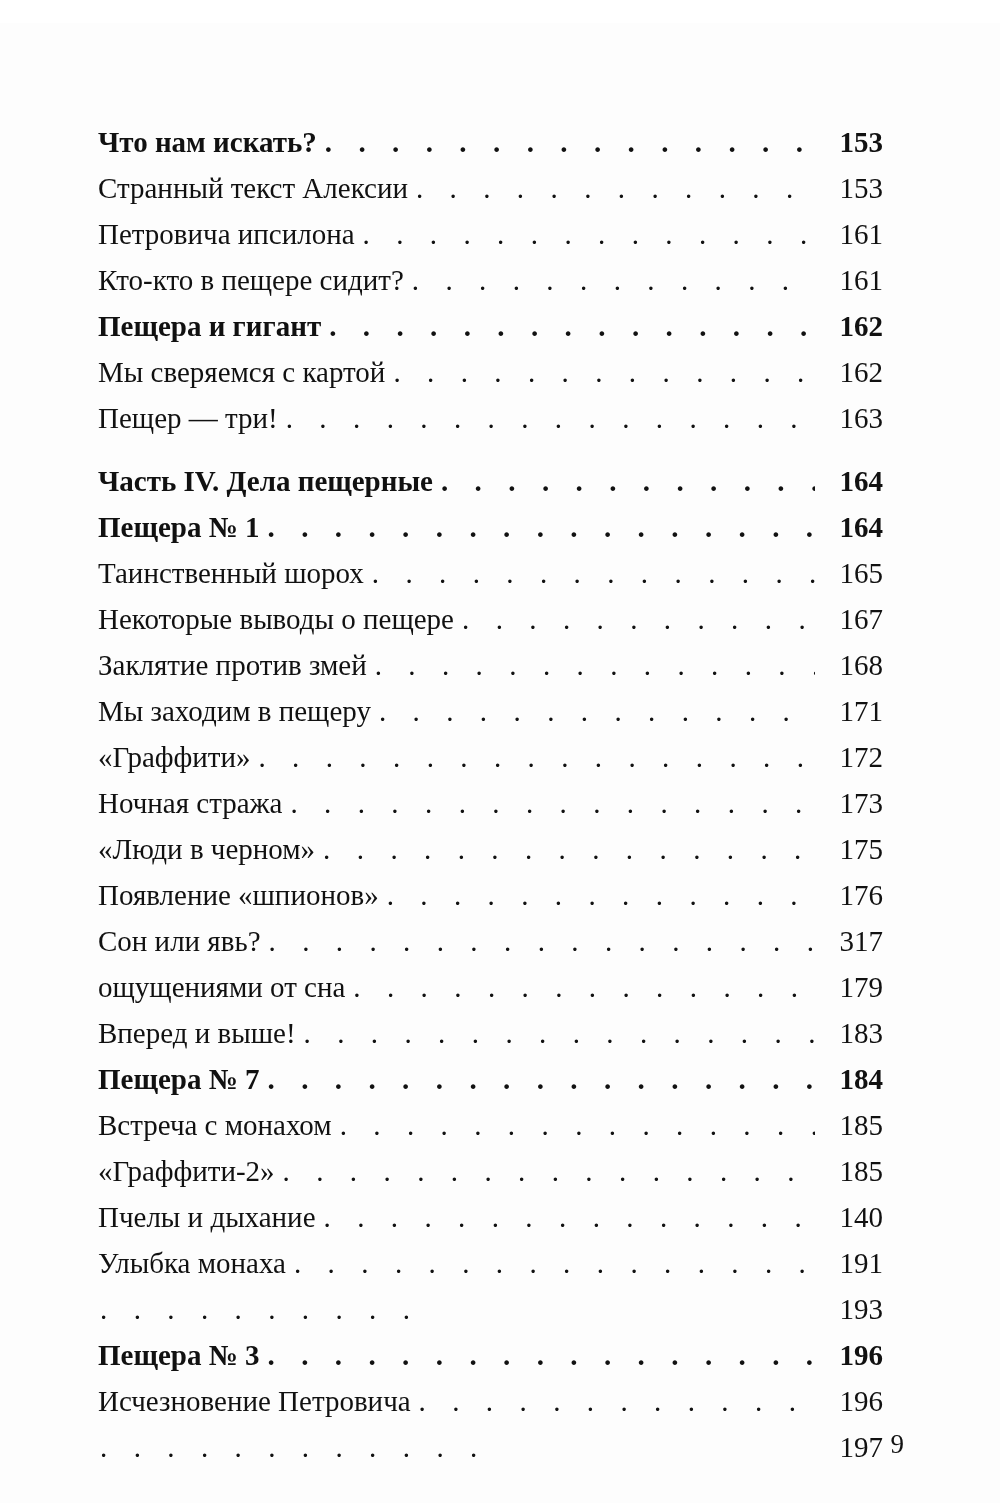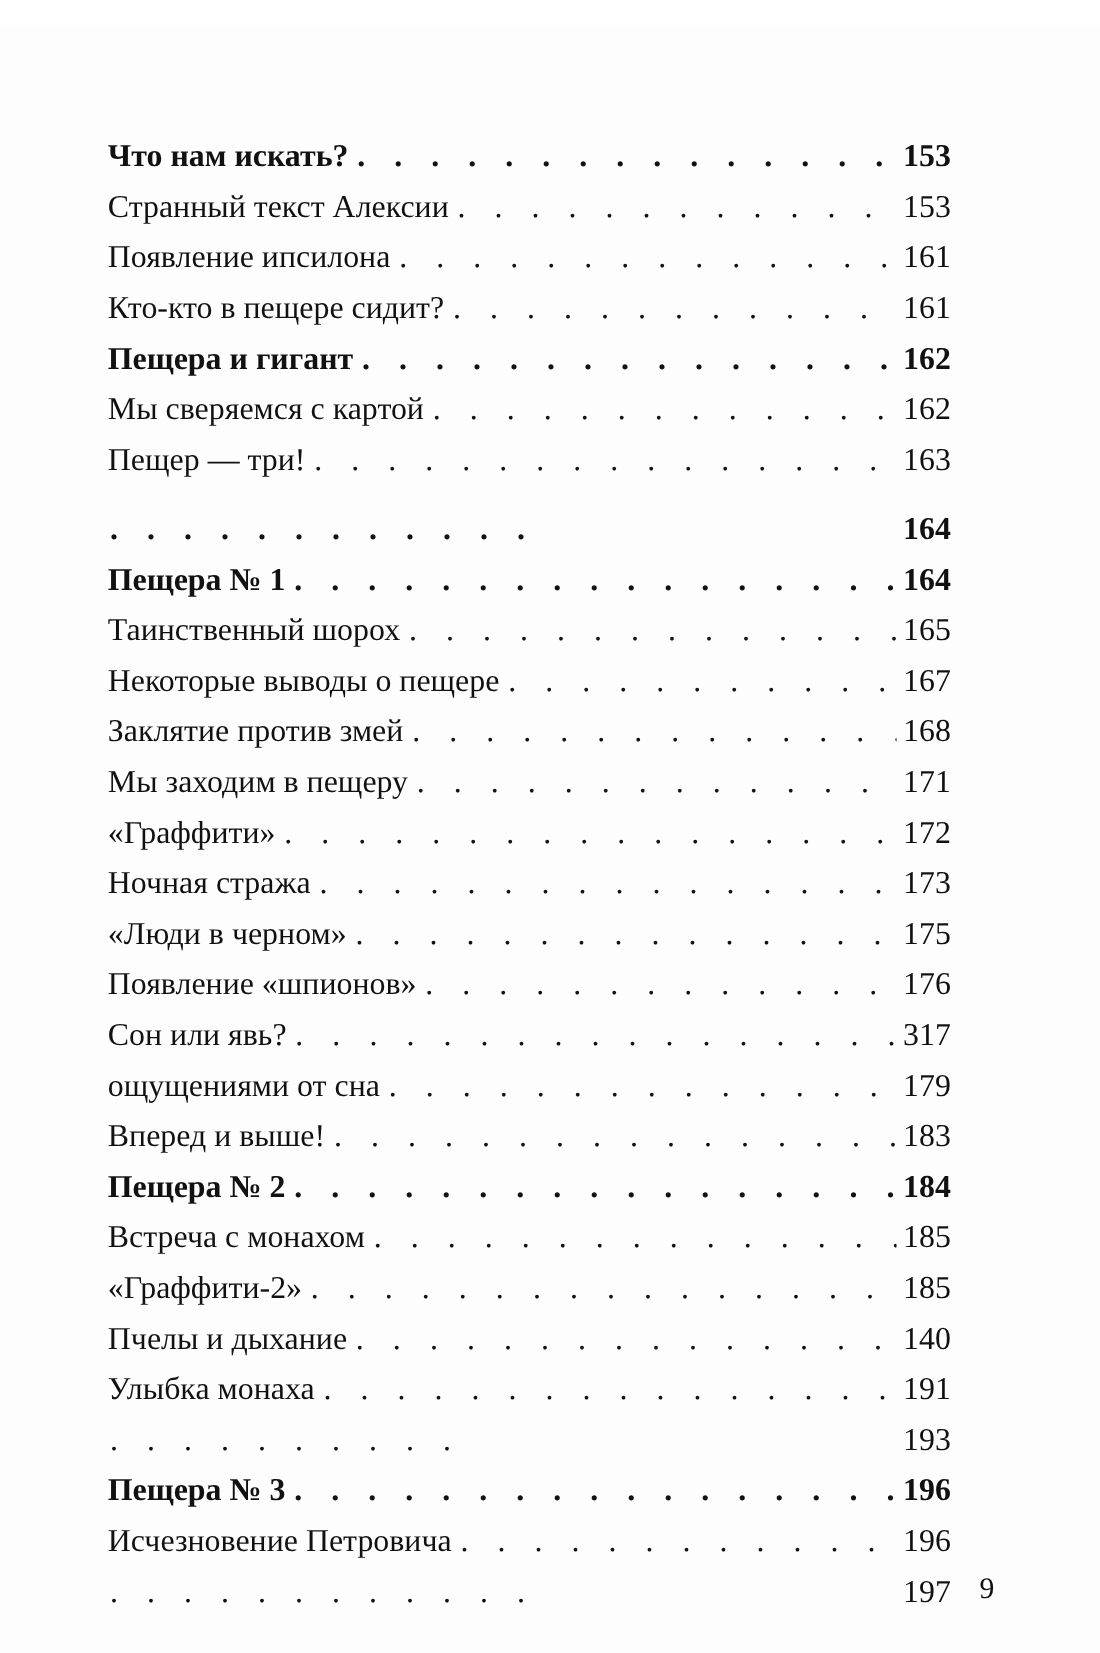--- a/index.html
+++ b/index.html
@@ -53,21 +53,21 @@
     min-width: 0;
     letter-spacing: 0.33em;
     font-size: 29px;
     color: #111;
     text-align: left;
     white-space: nowrap;
     padding-left: 2px;
   }
   .page-num {
     flex: 0 0 auto;
-    text-align: left;
+    text-align: right;
     min-width: 62px;
     padding-left: 6px;
   }
   .gap-before { margin-top: 34px; }
   .folio {
     position: absolute;
     right: 96px;
     bottom: 66px;
     font-size: 27px;
     font-family: "Liberation Serif", serif;
@@ -82,21 +82,21 @@
         <span class="title">Что нам искать?</span>
         <span class="leader">. . . . . . . . . . . . . . . . . . .</span>
         <span class="page-num">153</span>
       </div>
       <div class="entry">
         <span class="title">Странный текст Алексии</span>
         <span class="leader">. . . . . . . . . . . . . .</span>
         <span class="page-num">153</span>
       </div>
       <div class="entry">
-        <span class="title">Появление ипсилона</span>
+        <span class="title">Петровича ипсилона</span>
         <span class="leader">. . . . . . . . . . . . . . . .</span>
         <span class="page-num">161</span>
       </div>
       <div class="entry">
         <span class="title">Кто-кто в пещере сидит?</span>
         <span class="leader">. . . . . . . . . . . . .</span>
         <span class="page-num">161</span>
       </div>
       <div class="entry bold">
         <span class="title">Пещера и гигант</span>
@@ -107,20 +107,21 @@
         <span class="title">Мы сверяемся с картой</span>
         <span class="leader">. . . . . . . . . . . . . .</span>
         <span class="page-num">162</span>
       </div>
       <div class="entry">
         <span class="title">Пещер — три!</span>
         <span class="leader">. . . . . . . . . . . . . . . . . . . .</span>
         <span class="page-num">163</span>
       </div>
       <div class="entry bold gap-before">
+        <span class="title">Часть IV. Дела пещерные</span>
         <span class="leader">. . . . . . . . . . . .</span>
         <span class="page-num">164</span>
       </div>
       <div class="entry bold">
         <span class="title">Пещера № 1</span>
         <span class="leader">. . . . . . . . . . . . . . . . . . . . .</span>
         <span class="page-num">164</span>
       </div>
       <div class="entry">
         <span class="title">Таинственный шорох</span>
@@ -171,21 +172,21 @@
         <span class="title">ощущениями от сна</span>
         <span class="leader">. . . . . . . . . . . . . . . . .</span>
         <span class="page-num">179</span>
       </div>
       <div class="entry">
         <span class="title">Вперед и выше!</span>
         <span class="leader">. . . . . . . . . . . . . . . . . .</span>
         <span class="page-num">183</span>
       </div>
       <div class="entry bold">
-        <span class="title">Пещера № 2</span>
+        <span class="title">Пещера № 7</span>
         <span class="leader">. . . . . . . . . . . . . . . . . . . . .</span>
         <span class="page-num">184</span>
       </div>
       <div class="entry">
         <span class="title">Встреча с монахом</span>
         <span class="leader">. . . . . . . . . . . . . . . . .</span>
         <span class="page-num">185</span>
       </div>
       <div class="entry">
         <span class="title">«Граффити-2»</span>

